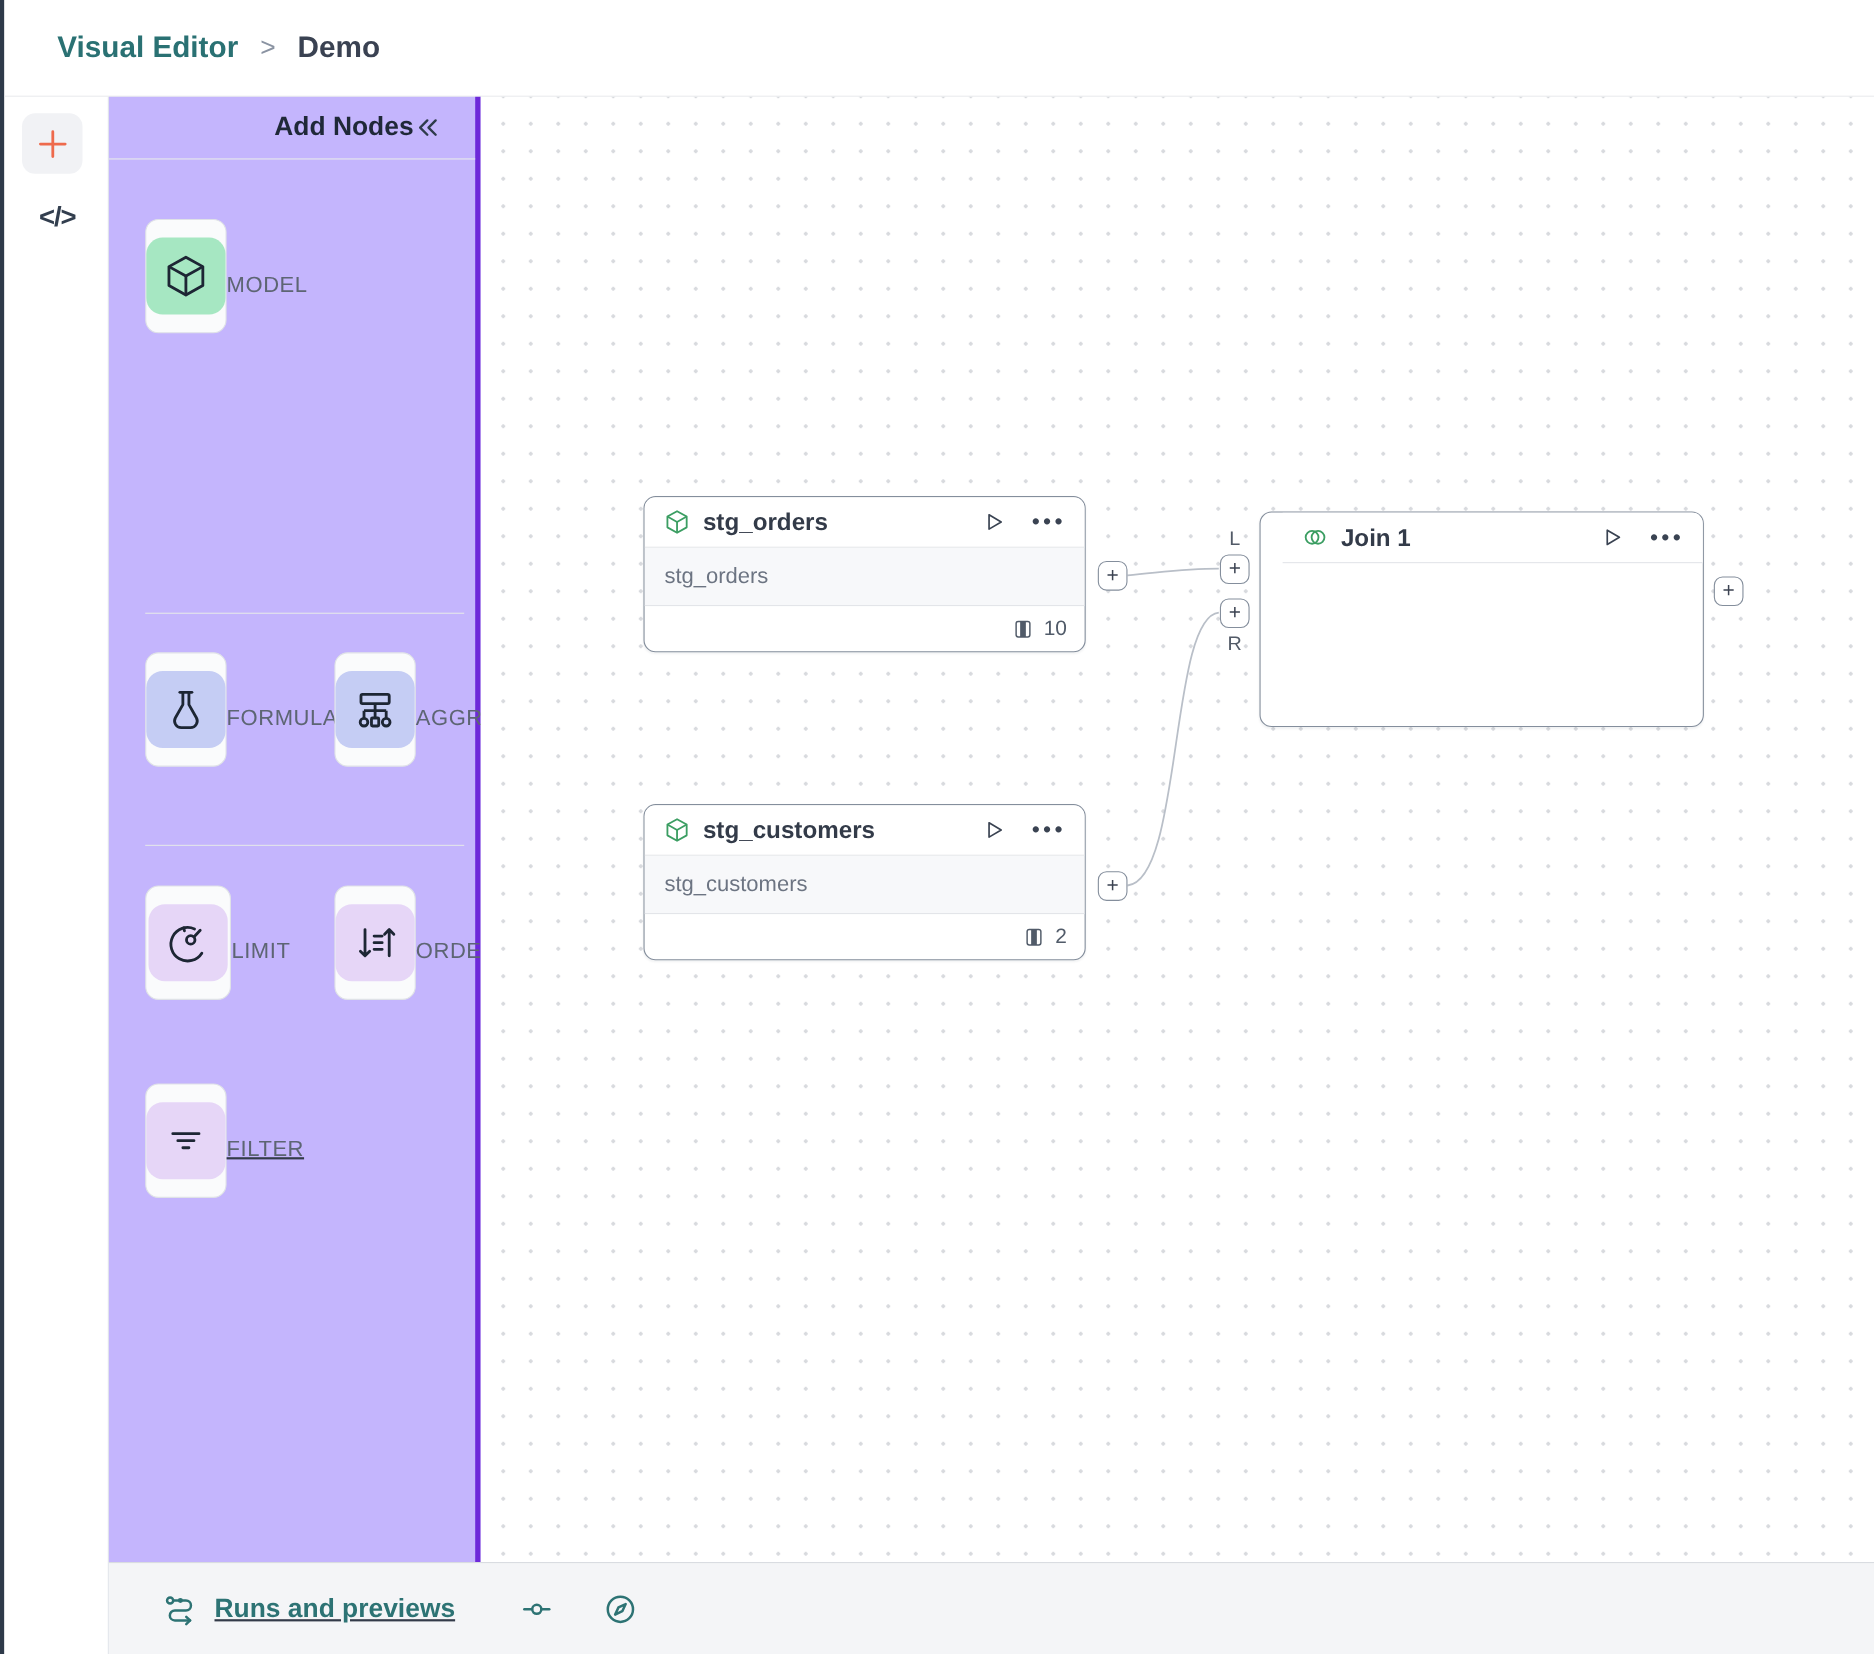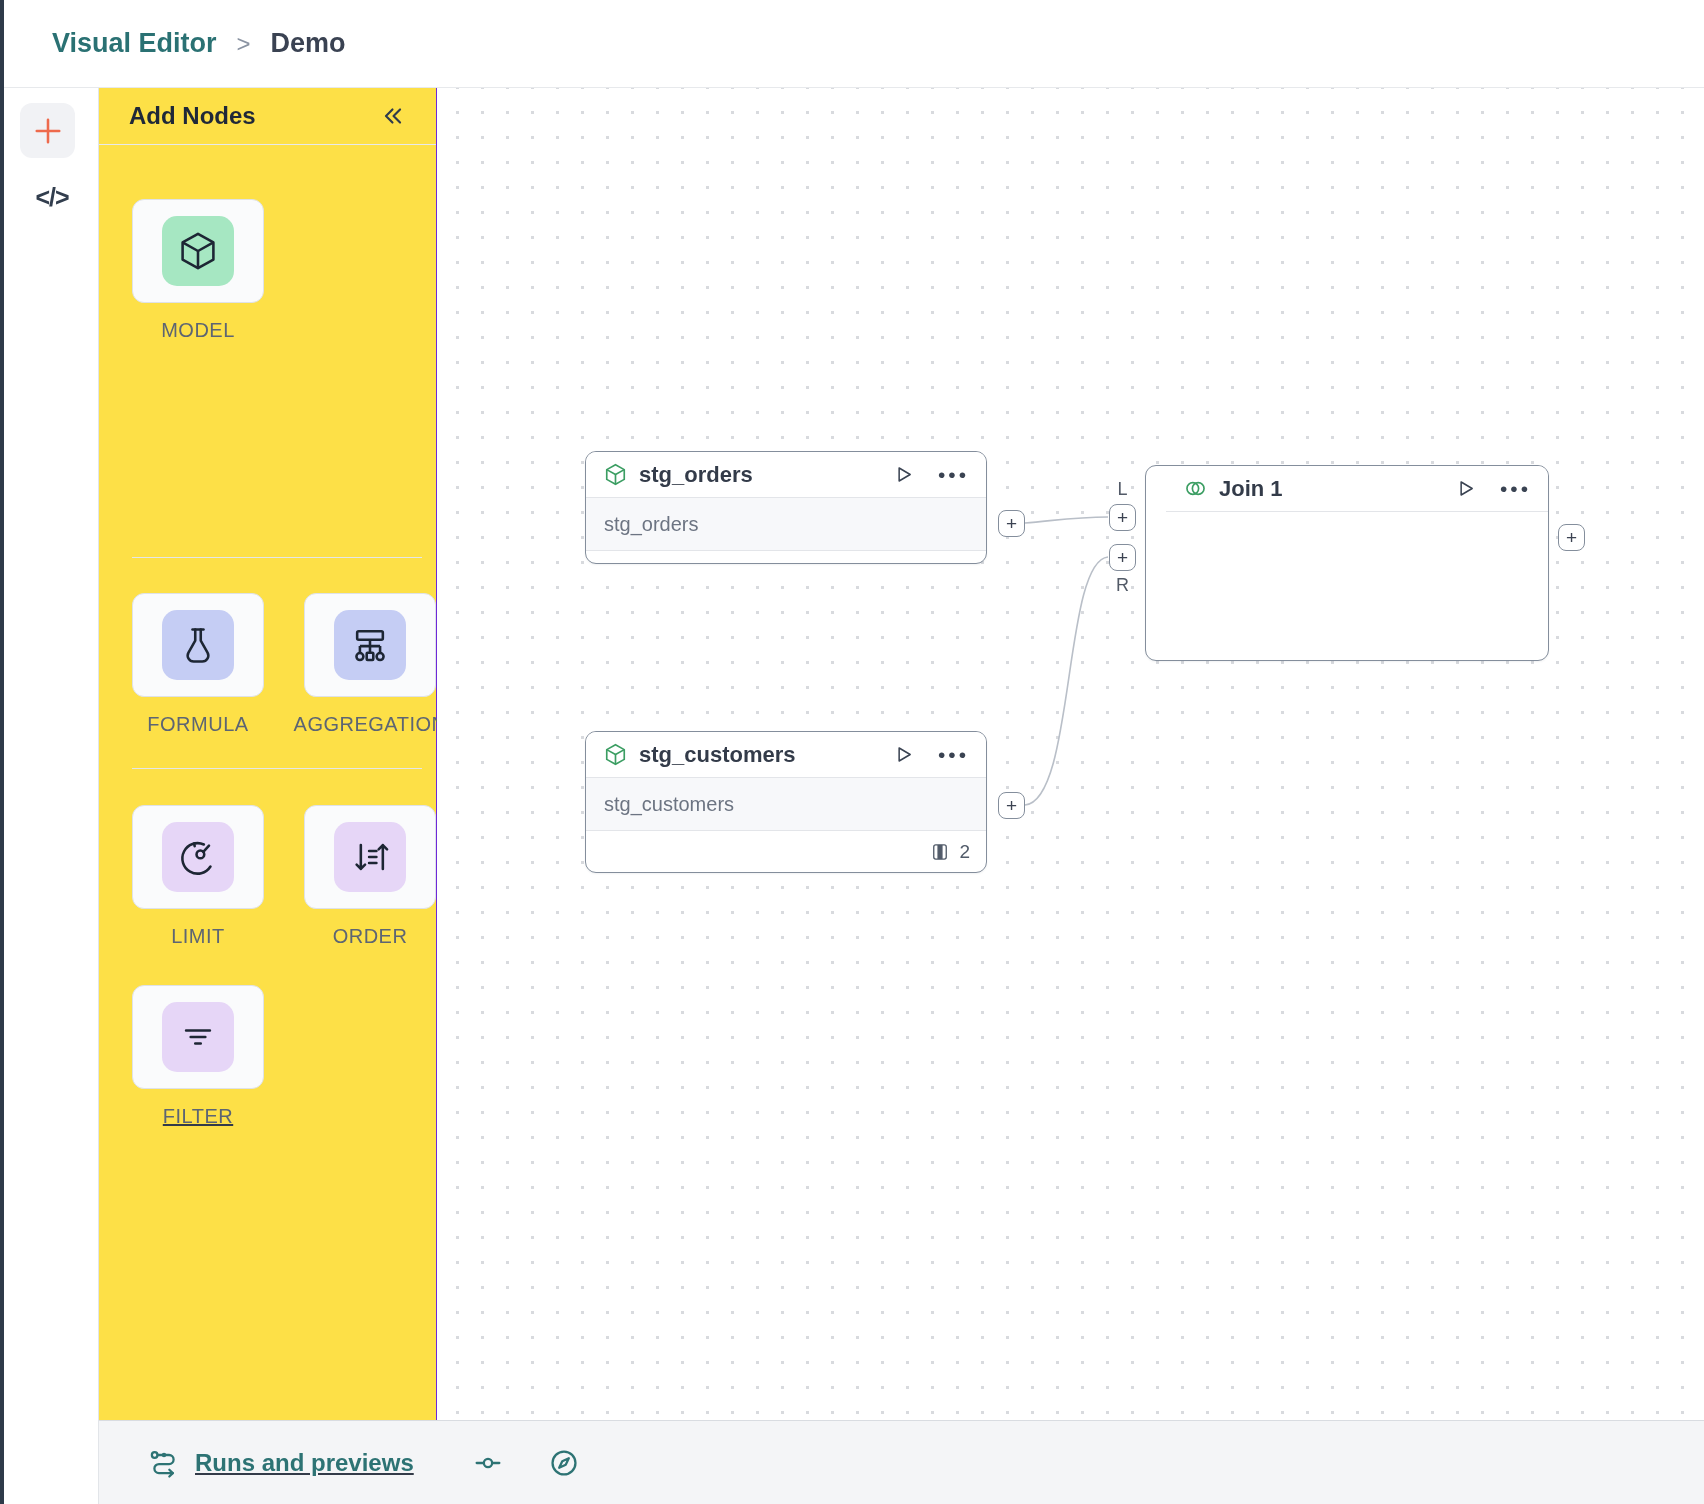--- a/index.html
+++ b/index.html
@@ -23,26 +23,26 @@
                background:#fff; border-right:1px solid #e2e5e9; }
   .add-node-btn { position:absolute; left:16px; top:15px; width:55px; height:55px;
                   border-radius:12px; background:#f1f2f5; display:flex;
                   align-items:center; justify-content:center; cursor:pointer; }
   .code-btn { position:absolute; left:22px; top:92px; width:52px; height:34px;
               display:flex; align-items:center; justify-content:center;
               font-size:25px; font-weight:700; color:#323e4e; letter-spacing:-1px; cursor:pointer; }
 
   
   .palette { position:absolute; left:99px; top:88px; width:338px; height:1332px;
-             background:#fde047; border-right:1px solid #6d28d9; }
+             background:#c4b5fd; border-right:5px solid #6d28d9;text-align:right; }
   .palette-head { height:57px; display:flex; align-items:center; padding:0 30px;
                   border-bottom:1px solid #e7e9ec; }
   .palette-title { font-size:24px; font-weight:700; color:#1f2838; flex:1; }
   .collapse-btn { color:#2f3b4c; cursor:pointer; display:flex; }
-  .pal-item { position:absolute; width:132px; display:flex; flex-direction:column; align-items:center; }
+  .pal-item { position:absolute; width:132px; display:flex; align-items:center; }
   .pal-card { width:132px; height:104px; background:#fafbfc; border:1px solid #dfe2e7;
               border-radius:12px; display:flex; align-items:center; justify-content:center; cursor:grab; }
   .chip { width:72px; height:70px; border-radius:15px; display:flex; align-items:center; justify-content:center; }
   .chip.green  { background:#a6e7c2; }
   .chip.blue   { background:#c5cdf4; }
   .chip.purple { background:#e6d6f7; }
   .pal-label { margin-top:16px; font-size:20px; color:#5d6573; letter-spacing:0.5px; }
   .pal-divider { position:absolute; left:33px; width:290px; height:1px; background:#e4e6ea; }
 
   
@@ -205,21 +205,21 @@
     </div>
   </div>
 
   <div class="canvas">
 
     <svg class="edges">
       <path d="M588 435 C622 432, 640 429, 671 429" fill="none" stroke="#b9bfc8" stroke-width="1.6"></path>
       <path d="M588 717 C638 713, 626 473, 671 469" fill="none" stroke="#b9bfc8" stroke-width="1.6"></path>
     </svg>
 
-    <div class="node sm" style="left:148px; top:363px; width:402px; height:113px;">
+    <div class="node sm" style="left:148px; top:363px; width:402px; height:142px;">
       <div class="node-head">
         <svg width="25" height="25" viewBox="0 0 24 24" fill="none" stroke="#3c9e63" stroke-width="1.6" stroke-linejoin="round">
           <path d="M12 2.6 L20.4 7.3 V16.7 L12 21.4 L3.6 16.7 V7.3 Z"></path>
             <path d="M3.6 7.3 L12 12 L20.4 7.3"></path>
             <path d="M12 12 V21.4"></path>
         </svg>
         <span class="node-title">stg_orders</span>
         <span class="node-play">
           <svg width="23" height="23" viewBox="0 0 24 24" fill="none" stroke="#3a4352" stroke-width="1.6" stroke-linejoin="round">
               <path d="M8.5 5.2 V18.8 L20 12 Z"></path>

